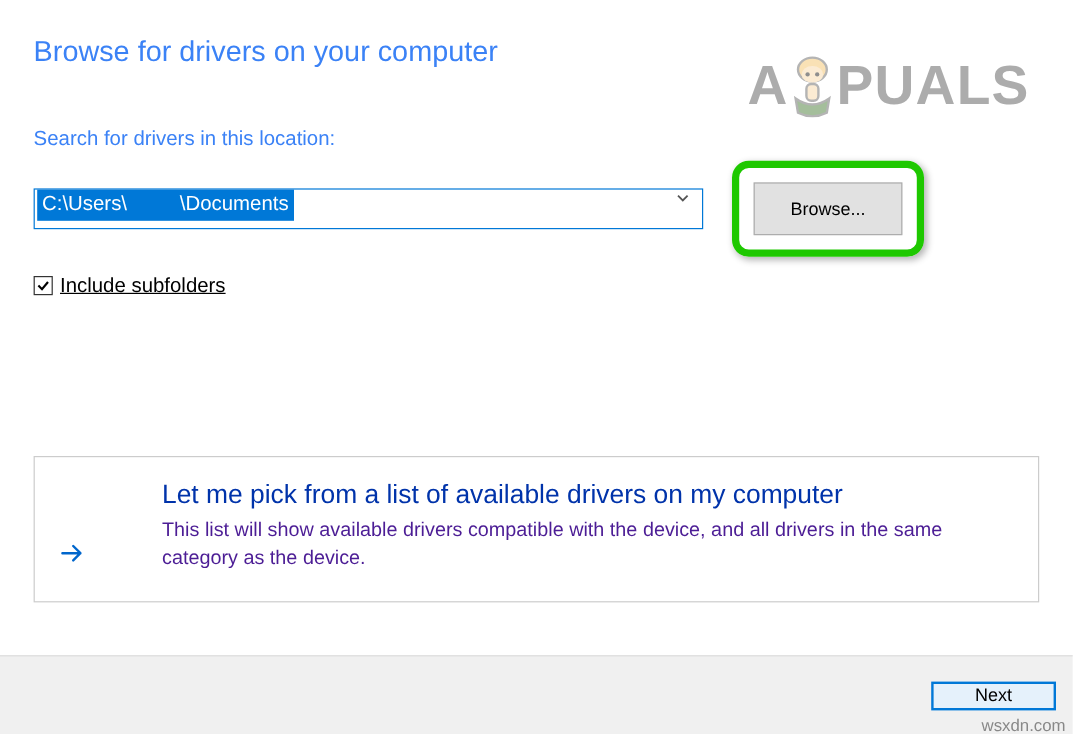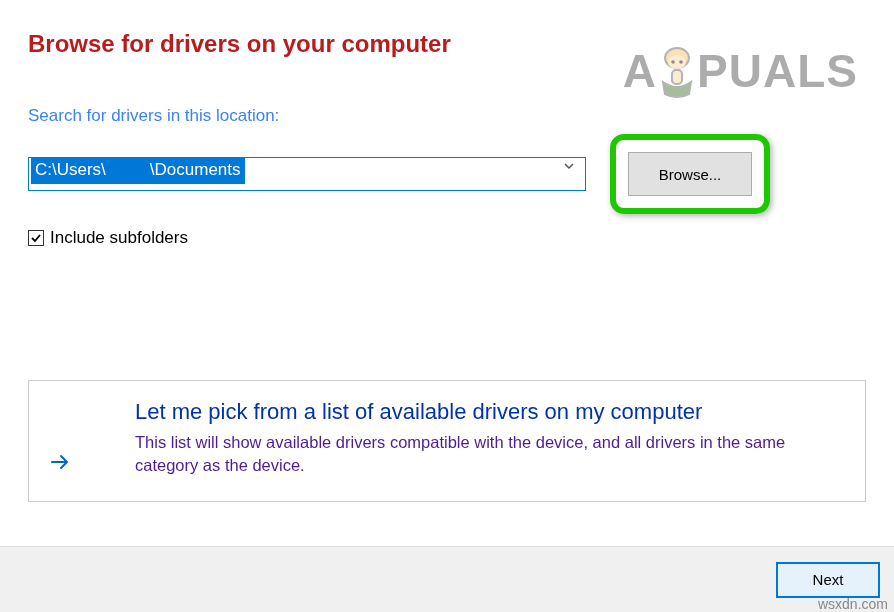--- a/index.html
+++ b/index.html
@@ -12,22 +12,22 @@
     body {
       width: 894px;
       height: 612px;
       background: #fff;
       position: relative;
       overflow: hidden;
     }
 
     .page-title {
       font-size: 24px;
-      color: #b91c1c;
-      font-weight: 700;
+      color: #3b82f6;
+      font-weight: 400;
       padding: 30px 0 0 28px;
     }
 
     .search-label {
       font-size: 17px;
       color: #3b82f6;
       padding: 48px 0 0 28px;
     }
 
     .row {
@@ -81,20 +81,21 @@
       color: #000;
       cursor: pointer;
     }
 
     .checkbox-row {
       display: flex;
       align-items: center;
       padding: 14px 0 0 28px;
       font-size: 17px;
       color: #000;
+      text-decoration: underline;
     }
 
     .checkbox {
       width: 16px;
       height: 16px;
       border: 1px solid #333;
       background: #fff;
       display: inline-flex;
       align-items: center;
       justify-content: center;
@@ -140,21 +141,21 @@
       border-top: 1px solid #ddd;
       display: flex;
       align-items: center;
       justify-content: flex-end;
       padding: 0 14px;
       gap: 12px;
     }
 
     .btn {
       width: 104px;
-      height: 36px;
+      height: 24px;
       font-size: 15px;
       background: #e1e1e1;
       border: 1px solid #adadad;
       cursor: pointer;
     }
     .btn.primary {
       border: 2px solid #0078d7;
       background: #e5f1fb;
     }
 

